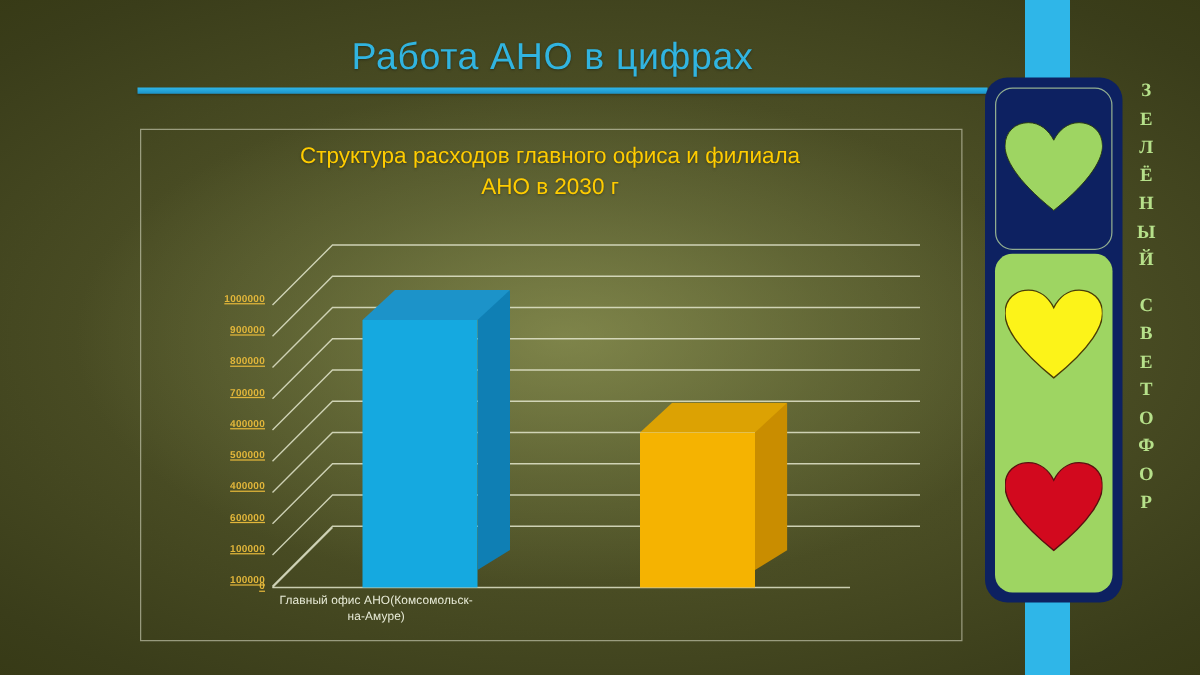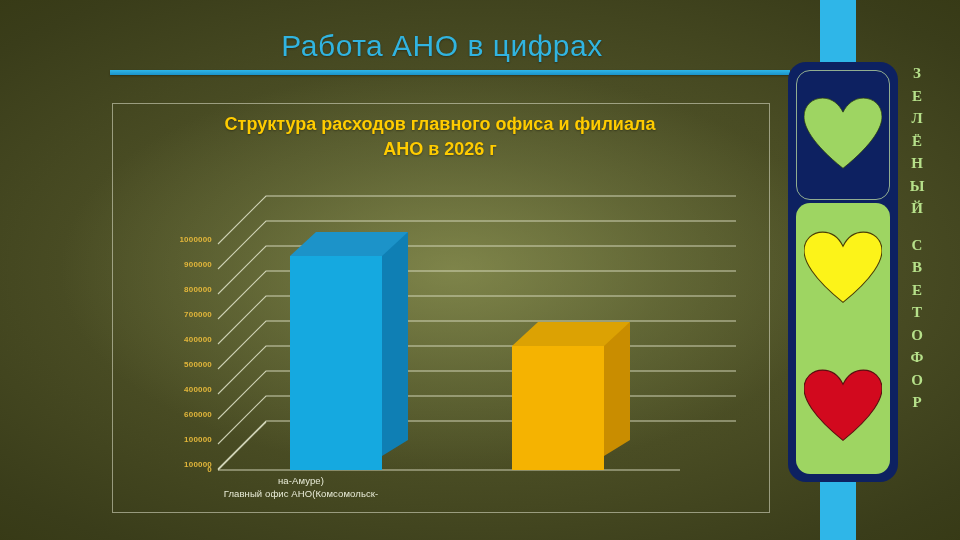--- a/index.html
+++ b/index.html
@@ -30,30 +30,30 @@
   }
   
   #content-frame{
     position:absolute;left:112px;top:103px;width:658px;height:410px;
     border:1px solid rgba(225,228,205,0.55);
     box-sizing:border-box;
   }
   
   #chart-title{
     position:absolute;left:130px;top:112px;width:620px;
-    text-align:center;color:#ffcc00;font-weight:bold;font-size:18px;
+    text-align:center;color:#ffcc00;font-weight:normal;font-size:18px;
     line-height:25px;text-shadow:0 1px 2px rgba(0,0,0,0.35);
   }
   #plot{
     position:absolute;left:140px;top:175px;width:610px;height:310px;
   }
   .ytick{
     position:absolute;right:0;transform:translateY(-50%);
     color:#e2b63a;font-size:8px;font-weight:bold;text-align:left;
-    white-space:nowrap;letter-spacing:0.2px;
+    white-space:nowrap;letter-spacing:0.2px;text-decoration:underline;
   }
   #axis-labels{position:absolute;left:0;top:0;width:72px;height:310px;}
   #grid-svg{position:absolute;left:0;top:0;width:610px;height:310px;}
   .bar{position:absolute;}
   .bar .front{position:absolute;left:0;bottom:0;width:100%;}
   .bar .top{position:absolute;left:0;}
   .bar .side{position:absolute;}
   .cat-label{
     position:absolute;color:#e9ecd8;font-size:9.5px;text-align:center;
     line-height:13px;letter-spacing:0.1px;
@@ -92,21 +92,21 @@
 
 <div id="slide">
 
   <div id="slide-title">Работа АНО в цифрах</div>
   <div id="title-rule"></div>
 
   <div id="content-frame"></div>
 
   <div id="chart-title">
     <div>Структура расходов главного офиса и филиала</div>
-    <div>АНО в 2026 г</div>
+    <div>АНО в 2030 г</div>
   </div>
 
   <div id="plot">
 
     <div id="axis-labels">
       <div class="ytick" style="top:64px">1000000</div>
       <div class="ytick" style="top:89px">900000</div>
       <div class="ytick" style="top:114px">800000</div>
       <div class="ytick" style="top:139px">700000</div>
       <div class="ytick" style="top:164px">400000</div>
@@ -151,22 +151,22 @@
       <div class="side" style="left:92px;top:7px;width:26px;height:134px;
                   background:#c98d00;
                   clip-path:polygon(0 16px,100% 0,100% 118px,0 134px);"></div>
       <div class="top" style="left:0;top:7px;width:118px;height:24px;
                   background:#dca203;
                   clip-path:polygon(0 24px,26px 0,118px 0,92px 24px);"></div>
       <div class="front" style="left:0;top:31px;height:124px;width:92px;background:#f5b301;"></div>
     </div>
 
     <div class="cat-label" style="left:56px;top:299px;width:210px;">
+      <div>Главный офис АНО(Комсомольск-</div>
       <div>на-Амуре)</div>
-      <div>Главный офис АНО(Комсомольск-</div>
     </div>
   </div>
 
   <div id="logo-stripe"></div>
   <div id="logo-panel"></div>
   <div id="lamp-top"></div>
   <div id="lamp-bottom"></div>
 
   <svg class="heart" style="left:804px;top:78px;width:78px;height:112px;" viewBox="0 0 100 92">
     <path d="M50 90 C 10 58, 0 36, 0 24 C 0 9, 11 0, 24 0 C 36 0, 45 8, 50 18 C 55 8, 64 0, 76 0 C 89 0, 100 9, 100 24 C 100 36, 90 58, 50 90 Z" fill="#9ed562" stroke="#2b3d12" stroke-width="1"></path>

